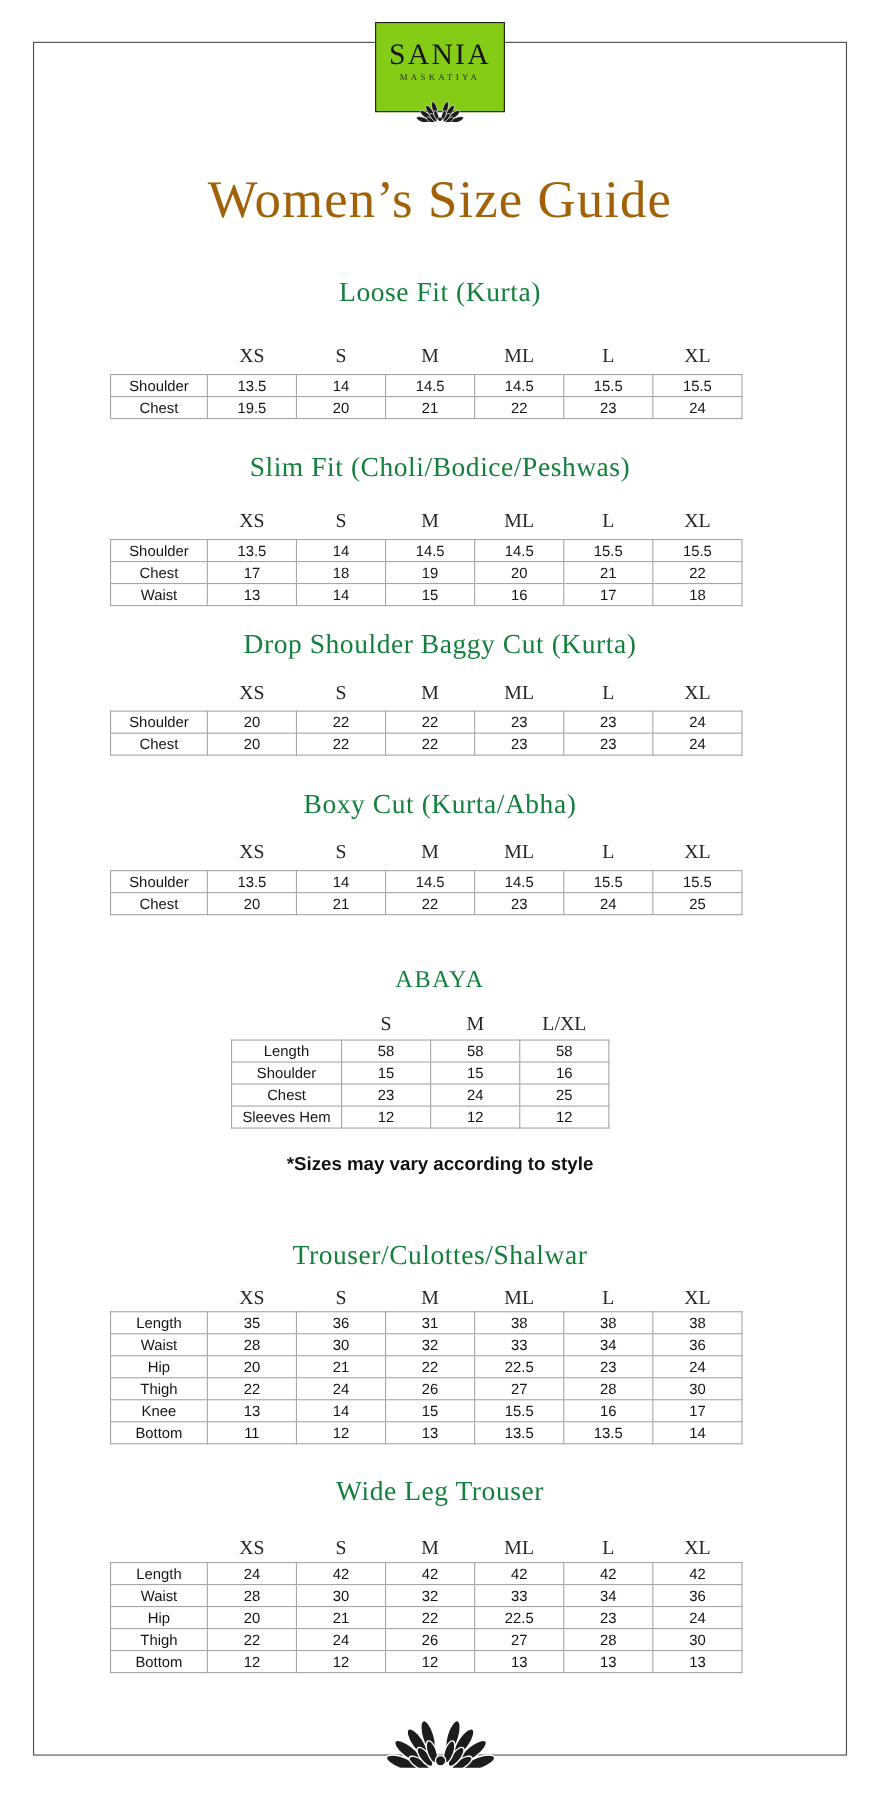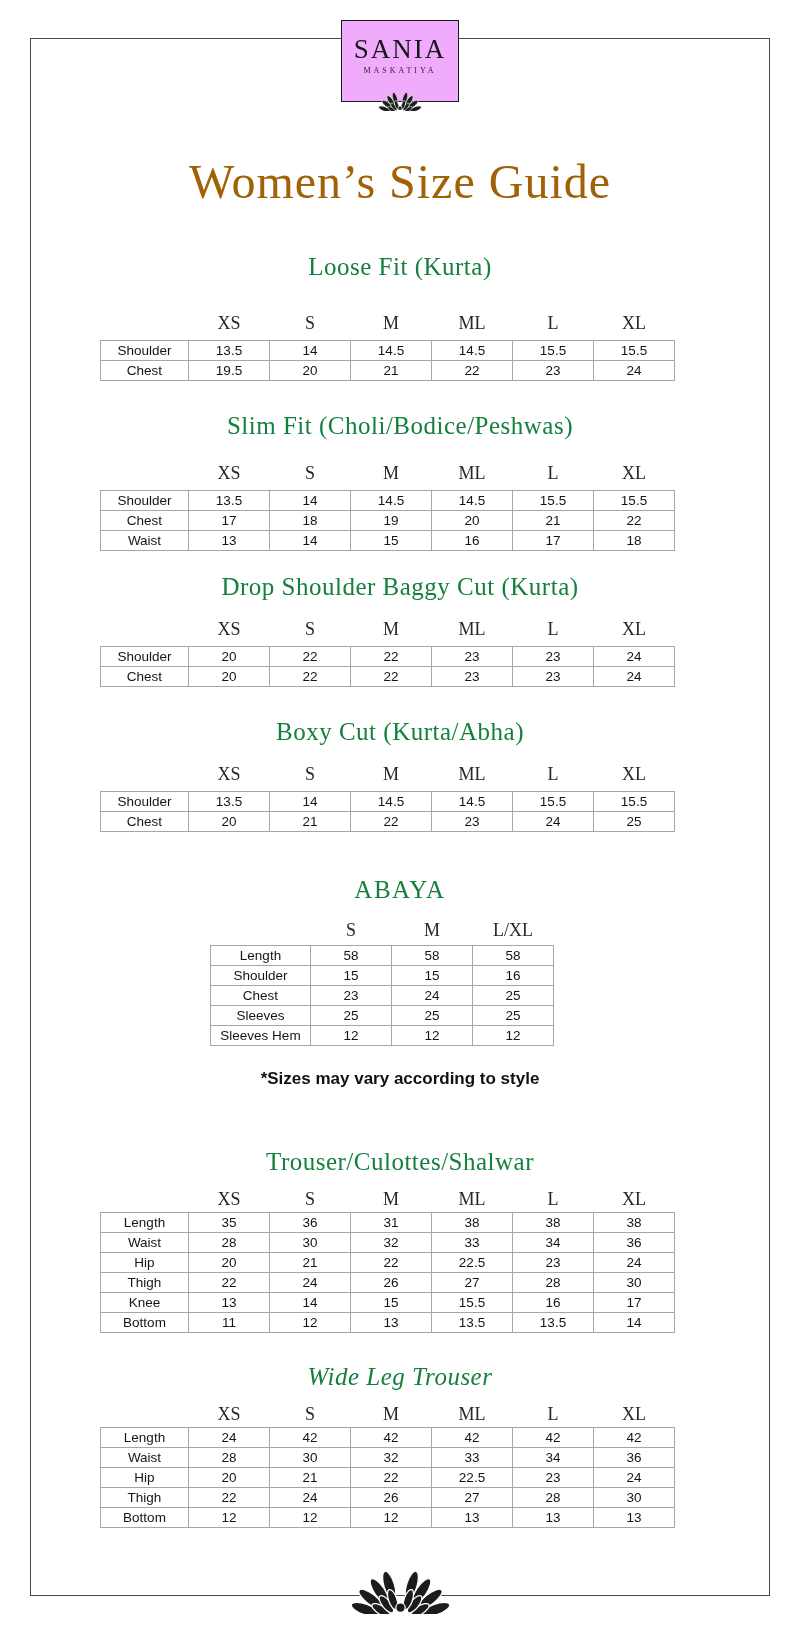--- a/index.html
+++ b/index.html
@@ -9,21 +9,21 @@
     font-family:"Liberation Sans", sans-serif;
   }
   .frame {
     position:absolute; top:38px; left:30px; right:30px; bottom:38px;
     border:1px solid #4a4a4a; pointer-events:none;
   }
   
   .logo-box {
     position:relative; z-index:2; box-sizing:border-box;
     width:118px; height:82px; margin:20px auto 0;
-    border:1.5px solid #1c1c1c; background:#f0abfc;
+    border:1.5px solid #1c1c1c; background:#84cc16;
     text-align:center; padding-top:15px;
   }
   .brand-name {
     font-family:"Liberation Serif", serif; font-size:27px; line-height:1;
     letter-spacing:2px; color:#17171a;
   }
   .brand-sub {
     font-family:"Liberation Serif", serif; font-size:8px; letter-spacing:3px;
     margin-top:3px; color:#2a2a2a;
   }
@@ -63,28 +63,28 @@
   #sections-a .size-section:nth-of-type(1) { margin-top:38px; }
   #sections-a .size-section:nth-of-type(1) h2 { margin-bottom:28px; }
   #sections-a .size-section:nth-of-type(2) { margin-top:28px; }
   #sections-a .size-section:nth-of-type(2) h2 { margin-bottom:19px; }
   #sections-a .size-section:nth-of-type(3) { margin-top:19px; }
   #sections-a .size-section:nth-of-type(3) h2 { margin-bottom:14px; }
   #sections-a .size-section:nth-of-type(4) { margin-top:19px; }
   #sections-a .size-section:nth-of-type(4) h2 { margin-bottom:14px;margin-top:28px; }
   #sections-a .size-section:nth-of-type(5) { margin-top:43px; }
   #sections-a .size-section:nth-of-type(5) h2 {
-    margin-bottom:14px; font-size:25px; line-height:30px; letter-spacing:1.5px;
+    margin-bottom:14px; font-size:22px; line-height:30px; letter-spacing:1.5px;
   }
   #sections-a .size-section:nth-of-type(5) th { padding-bottom:4px; }
   #sections-b .size-section:nth-of-type(1) { margin-top:58px; }
   #sections-b .size-section:nth-of-type(1) h2 { margin-bottom:9px; }
   #sections-b .size-section:nth-of-type(1) th { padding-bottom:2px; }
   #sections-b .size-section:nth-of-type(2) { margin-top:27px; }
-  #sections-b .size-section:nth-of-type(2) h2 { margin-bottom:9px;font-style:italic; }
+  #sections-b .size-section:nth-of-type(2) h2 { margin-bottom:22px; }
   #sections-b .size-section:nth-of-type(2) th { padding-bottom:2px; }
   
   .note {
     margin:25px 0 0; text-align:center; font-size:17px; line-height:16px;
     font-weight:600; color:#111;
   }
   
   .footer-ornament {
     position:relative; z-index:2; margin-top:42px; text-align:center; line-height:0;
   }
@@ -304,26 +304,20 @@
             <td>15</td>
             <td>16</td>
           </tr>
           <tr>
             <td>Chest</td>
             <td>23</td>
             <td>24</td>
             <td>25</td>
           </tr>
           <tr>
-            <td>Sleeves</td>
-            <td>25</td>
-            <td>25</td>
-            <td>25</td>
-          </tr>
-          <tr>
             <td>Sleeves Hem</td>
             <td>12</td>
             <td>12</td>
             <td>12</td>
           </tr>
         </tbody>
     </table>
   </section>
 </div>
 

